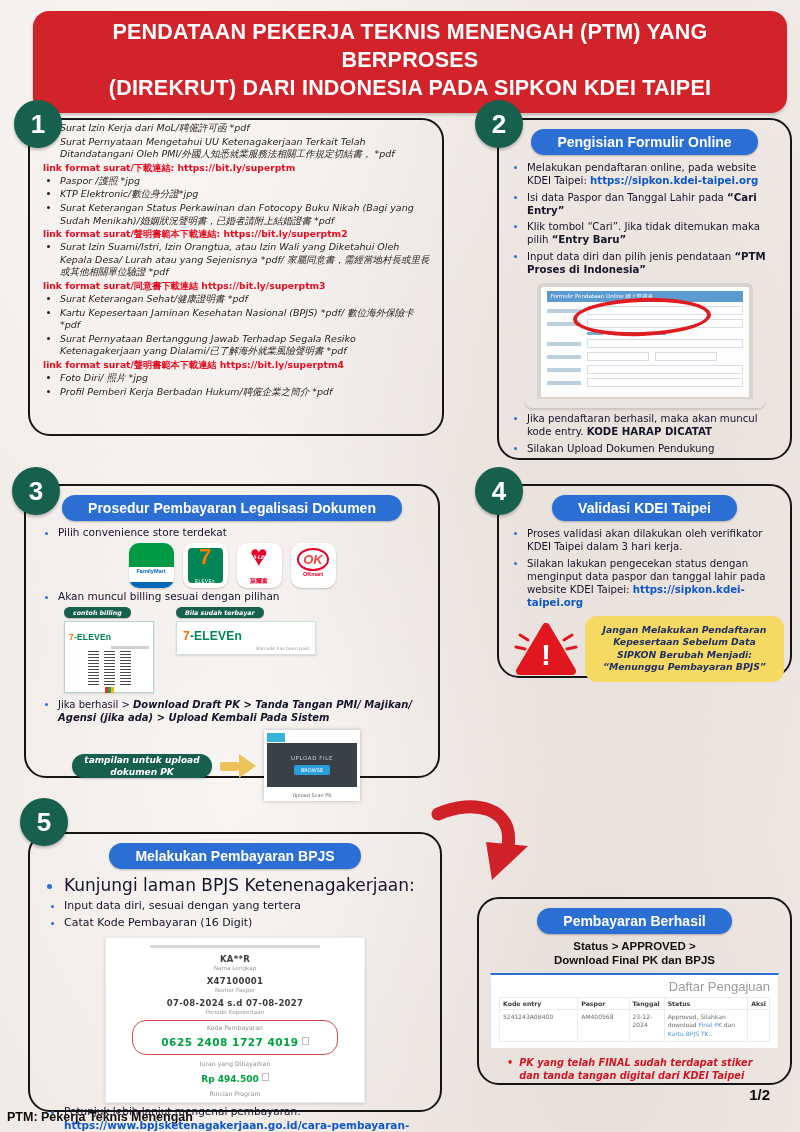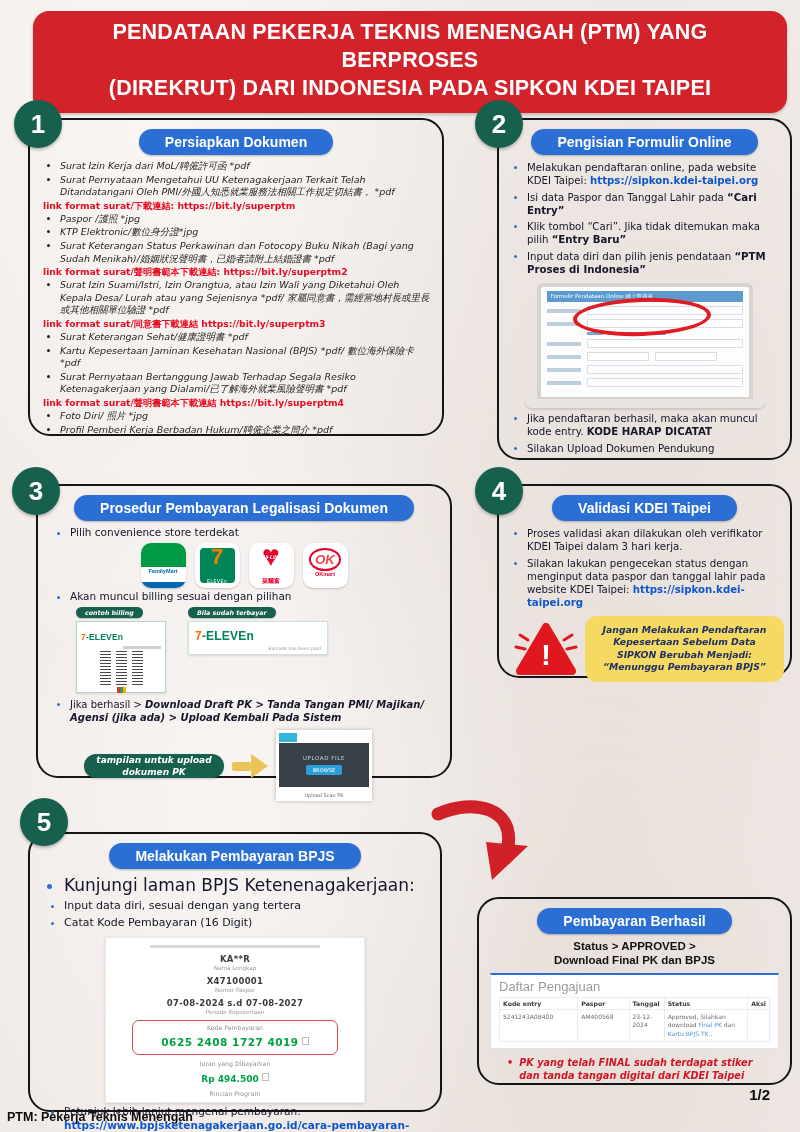--- a/index.html
+++ b/index.html
@@ -93,30 +93,30 @@
   
   .warn-row{display:flex;align-items:center;gap:2px;margin:6px 6px 0 10px;}
   .warnbox{background:#f6d963;border-radius:12px;padding:8px 12px;font-size:9.3px;font-weight:700;
     font-style:italic;color:#203061;text-align:center;line-height:1.35;flex:1;}
   
   .pay-shot{width:238px;margin:6px auto 2px;background:#fff;border:1px solid #ececec;box-shadow:0 1px 3px rgba(0,0,0,.15);
     padding:7px 10px 5px;text-align:center;}
   .pay-topline{height:3.5px;width:170px;background:#d9d9d9;margin:0 auto 6px;}
   .pv{font-weight:700;font-size:8.5px;color:#3c3c3c;letter-spacing:.3px;}
   .pl{font-size:5.7px;color:#9a9a9a;margin:1px 0 5px;}
-  .code-box{border:1.5px solid #d24b4b;border-radius:7px;padding:3px 16px 4px;margin:2px 16px 5px;}
+  .code-box{border:1.5px solid #d24b4b;border-radius:14px;padding:3px 16px 4px;margin:2px 16px 5px;}
   .clabel{font-size:6.2px;color:#8f8f8f;}
   .cval{font-size:10.5px;font-weight:700;color:#00a343;letter-spacing:.5px;}
   .copy{display:inline-block;width:5px;height:6px;border:1px solid #bbb;margin-left:3px;vertical-align:1px;}
   .fee{font-size:9px;font-weight:700;color:#00a343;}
   
   .status-line{font-family:"Liberation Sans",sans-serif;font-weight:700;font-size:11.5px;color:#111;
     text-align:center;line-height:1.25;}
   .tbl-panel{margin:5px 11px 0;background:#fff;border:1px solid #e2e2e2;border-top:2.5px solid #2b6fd4;padding:4px 8px 6px;}
-  .tbl-title{font-size:13px;color:#9b9b9b;font-family:"Liberation Sans",sans-serif;}
+  .tbl-title{font-size:13px;color:#9b9b9b;font-family:"Liberation Sans",sans-serif;text-align:right;}
   .tbl{width:100%;border-collapse:collapse;margin-top:3px;}
   .tbl th{font-size:6.2px;text-align:left;color:#3d3d3d;border:1px solid #ececec;padding:2px 3px;font-weight:700;}
   .tbl td{font-size:6px;color:#6b6b6b;border:1px solid #ececec;padding:3px 3px;vertical-align:top;line-height:1.4;}
   .tlink{color:#4a90d9;}
   .final-note{display:flex;gap:6px;margin:8px 14px 0 28px;color:#d01726;font-weight:700;font-style:italic;
     font-size:9.7px;line-height:1.3;}
   .final-note::before{content:"•";color:#d01726;}
   
   .red-arrow{position:absolute;left:430px;top:800px;z-index:4;}
   
@@ -134,21 +134,20 @@
     <span>(DIREKRUT) DARI INDONESIA PADA SIPKON KDEI TAIPEI</span>
   </div>
 
   <div class="badge" style="left:14px;top:100px;">1</div>
   <div class="badge" style="left:475px;top:100px;">2</div>
   <div class="badge" style="left:12px;top:467px;">3</div>
   <div class="badge" style="left:475px;top:467px;">4</div>
   <div class="badge" style="left:20px;top:798px;">5</div>
 
   <section class="card" style="left:28px;top:118px;width:412px;height:314px;">
-    <div class="pill">Persiapkan Dokumen</div>
     <ul class="doclist">
       <li class="b">Surat Izin Kerja dari MoL/聘僱許可函 *pdf</li>
       <li class="b">Surat Pernyataan Mengetahui UU Ketenagakerjaan Terkait Telah Ditandatangani Oleh PMI/外國人知悉就業服務法相關工作規定切結書， *pdf</li>
       <li class="lnk">link format surat/下載連結: https://bit.ly/superptm</li>
       <li class="b">Paspor /護照 *jpg</li>
       <li class="b">KTP Elektronic/數位身分證*jpg</li>
       <li class="b">Surat Keterangan Status Perkawinan dan Fotocopy Buku Nikah (Bagi yang Sudah Menikah)/婚姻狀況聲明書，已婚者請附上結婚證書 *pdf</li>
       <li class="lnk">link format surat/聲明書範本下載連結: https://bit.ly/superptm2</li>
       <li class="b">Surat Izin Suami/Istri, Izin Orangtua, atau Izin Wali yang Diketahui Oleh Kepala Desa/ Lurah atau yang Sejenisnya *pdf/ 家屬同意書，需經當地村長或里長或其他相關單位驗證 *pdf</li>
       <li class="lnk">link format surat/同意書下載連結 https://bit.ly/superptm3</li>
@@ -206,21 +205,21 @@
         <div class="red-ellipse"></div>
       </div>
       <div class="lap-base"></div>
     </div>
     <ul class="blist" style="margin-top:4px;">
       <li><span>Jika pendaftaran berhasil, maka akan muncul kode entry. </span><span class="bold">KODE HARAP DICATAT</span></li>
       <li><span>Silakan Upload Dokumen Pendukung</span></li>
     </ul>
   </section>
 
-  <section class="card" style="left:36px;top:484px;width:412px;height:290px;">
+  <section class="card" style="left:24px;top:484px;width:412px;height:290px;">
     <div class="pill">Prosedur Pembayaran Legalisasi Dokumen</div>
     <ul class="blist" style="margin-top:2px;margin-left:32px;">
       <li style="font-size:10.5px;">Pilih convenience store terdekat</li>
     </ul>
     <div class="stores">
       <div class="store">
         <div class="fm-top"></div>
         <div class="fm-name">FamilyMart</div>
         <div class="fm-bar"></div>
       </div>

